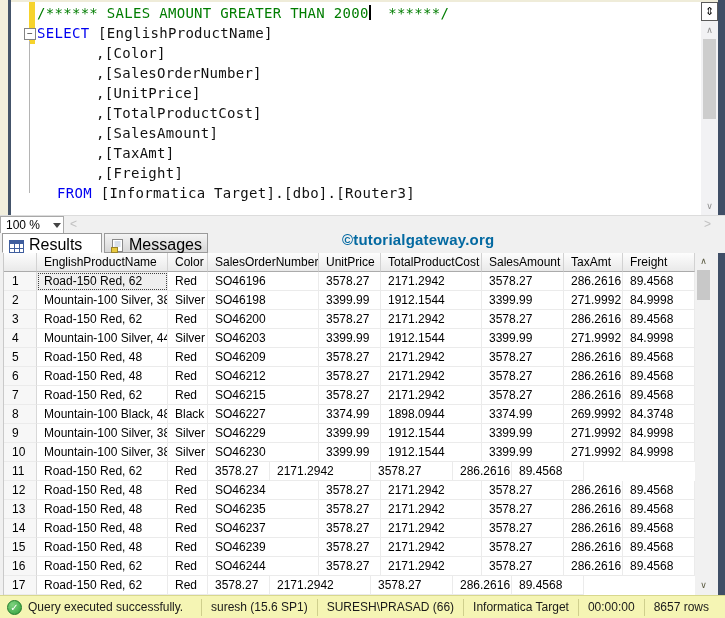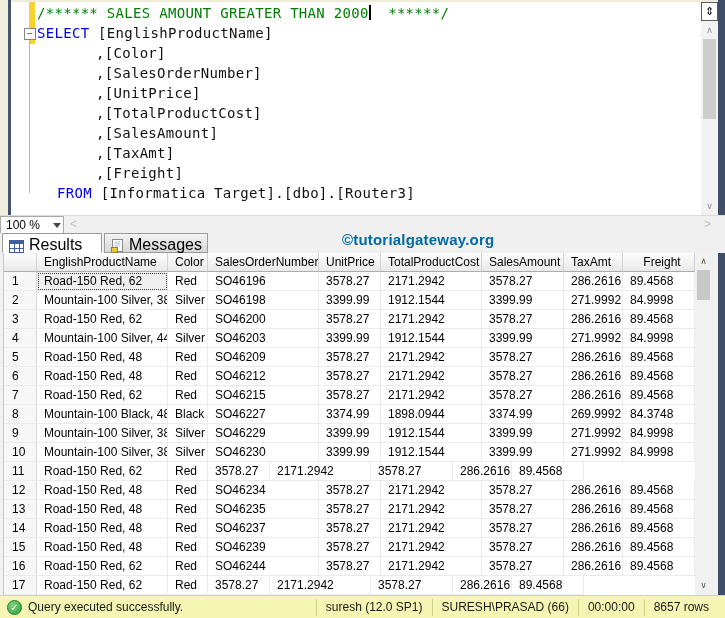--- a/index.html
+++ b/index.html
@@ -149,21 +149,21 @@
 <div class="grid" id="results-grid">
     <div class="grid-row">
       <div class="gh" style="width: 33px;"></div>
       <div class="gh" style="width: 131px;">EnglishProductName</div>
       <div class="gh" style="width: 40px;">Color</div>
       <div class="gh" style="width: 111px;">SalesOrderNumber</div>
       <div class="gh" style="width: 62px;">UnitPrice</div>
       <div class="gh" style="width: 101px;">TotalProductCost</div>
       <div class="gh" style="width: 82px;">SalesAmount</div>
       <div class="gh" style="width: 59px;">TaxAmt</div>
-      <div class="gh" style="width: 72px; text-align: center;">Freight</div>
+      <div class="gh" style="width: 72px;">Freight</div>
     </div>
     <div class="grid-row">
       <div class="rn" style="width: 33px;">1</div>
       <div class="gc focused" style="width: 131px;">Road-150 Red, 62</div>
       <div class="gc" style="width: 40px;">Red</div>
       <div class="gc" style="width: 111px;">SO46196</div>
       <div class="gc" style="width: 62px;">3578.27</div>
       <div class="gc" style="width: 101px;">2171.2942</div>
       <div class="gc" style="width: 82px;">3578.27</div>
       <div class="gc" style="width: 59px;">286.2616</div>
@@ -349,18 +349,19 @@
 <div class="grid-vscroll">
   <div class="g-arrow" style="top:1px;">∧</div>
   <div class="grid-thumb"></div>
   <div class="g-arrow" style="top:325px;">∨</div>
 </div>
 
 <div class="statusbar">
   <div class="status-icon">✓</div>
   <div class="status-msg">Query executed successfully.</div>
   <div class="status-right" id="status-right">
-      <span class="status-seg">suresh (12.0 SP1)</span>
+      <span class="status-seg">suresh (15.6 SP1)</span>
       <span class="status-seg">SURESH\PRASAD (66)</span>
+      <span class="status-seg">Informatica Target</span>
       <span class="status-seg">00:00:00</span>
       <span class="status-seg">8657 rows</span>
     </div>
 </div>
 
 </body></html>

